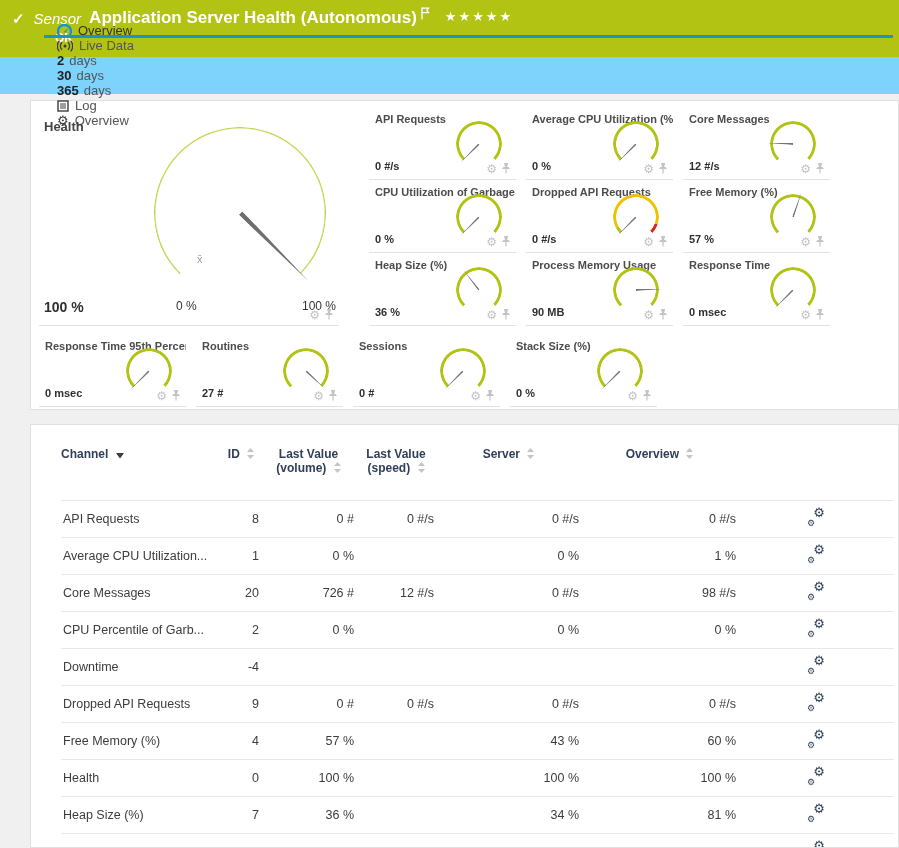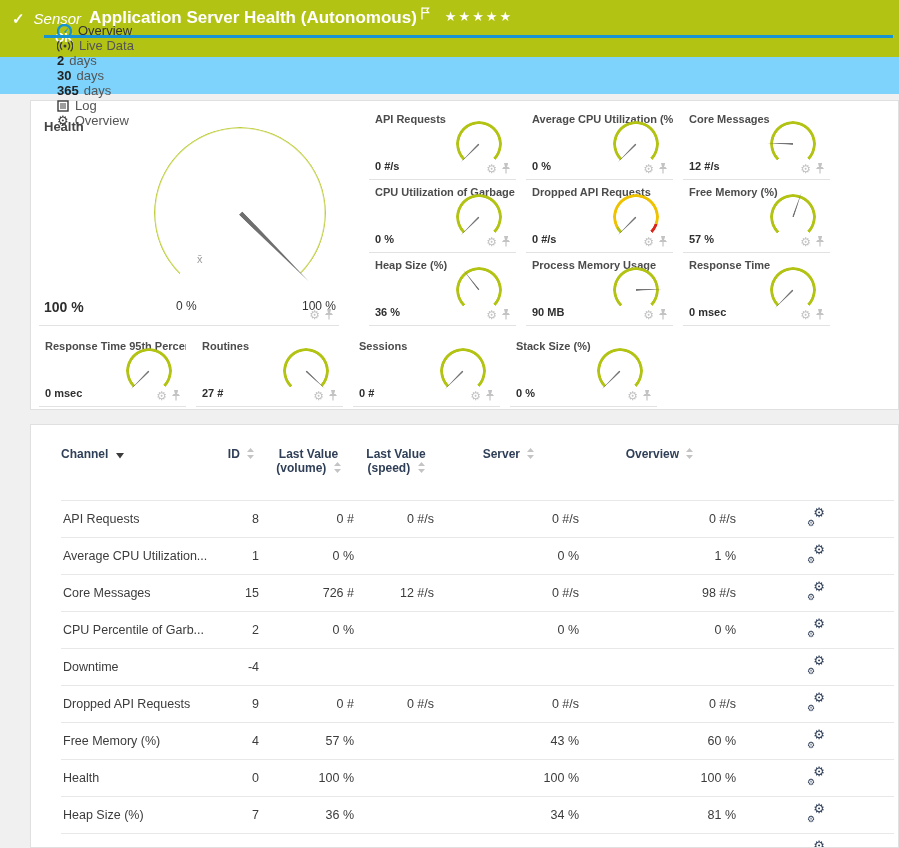--- a/index.html
+++ b/index.html
@@ -498,21 +498,21 @@
               <td></td>
               <td>0 %</td>
               <td>1 %</td>
               <td class="c-gear">
                 <span class="dual-gear"><span class="g1">⚙</span><span class="g2">⚙</span></span>
               </td>
             </tr>
 
             <tr>
               <td class="c-channel">Core Messages</td>
-              <td>15</td>
+              <td>20</td>
               <td>726 #</td>
               <td>12 #/s</td>
               <td>0 #/s</td>
               <td>98 #/s</td>
               <td class="c-gear">
                 <span class="dual-gear"><span class="g1">⚙</span><span class="g2">⚙</span></span>
               </td>
             </tr>
 
             <tr>

